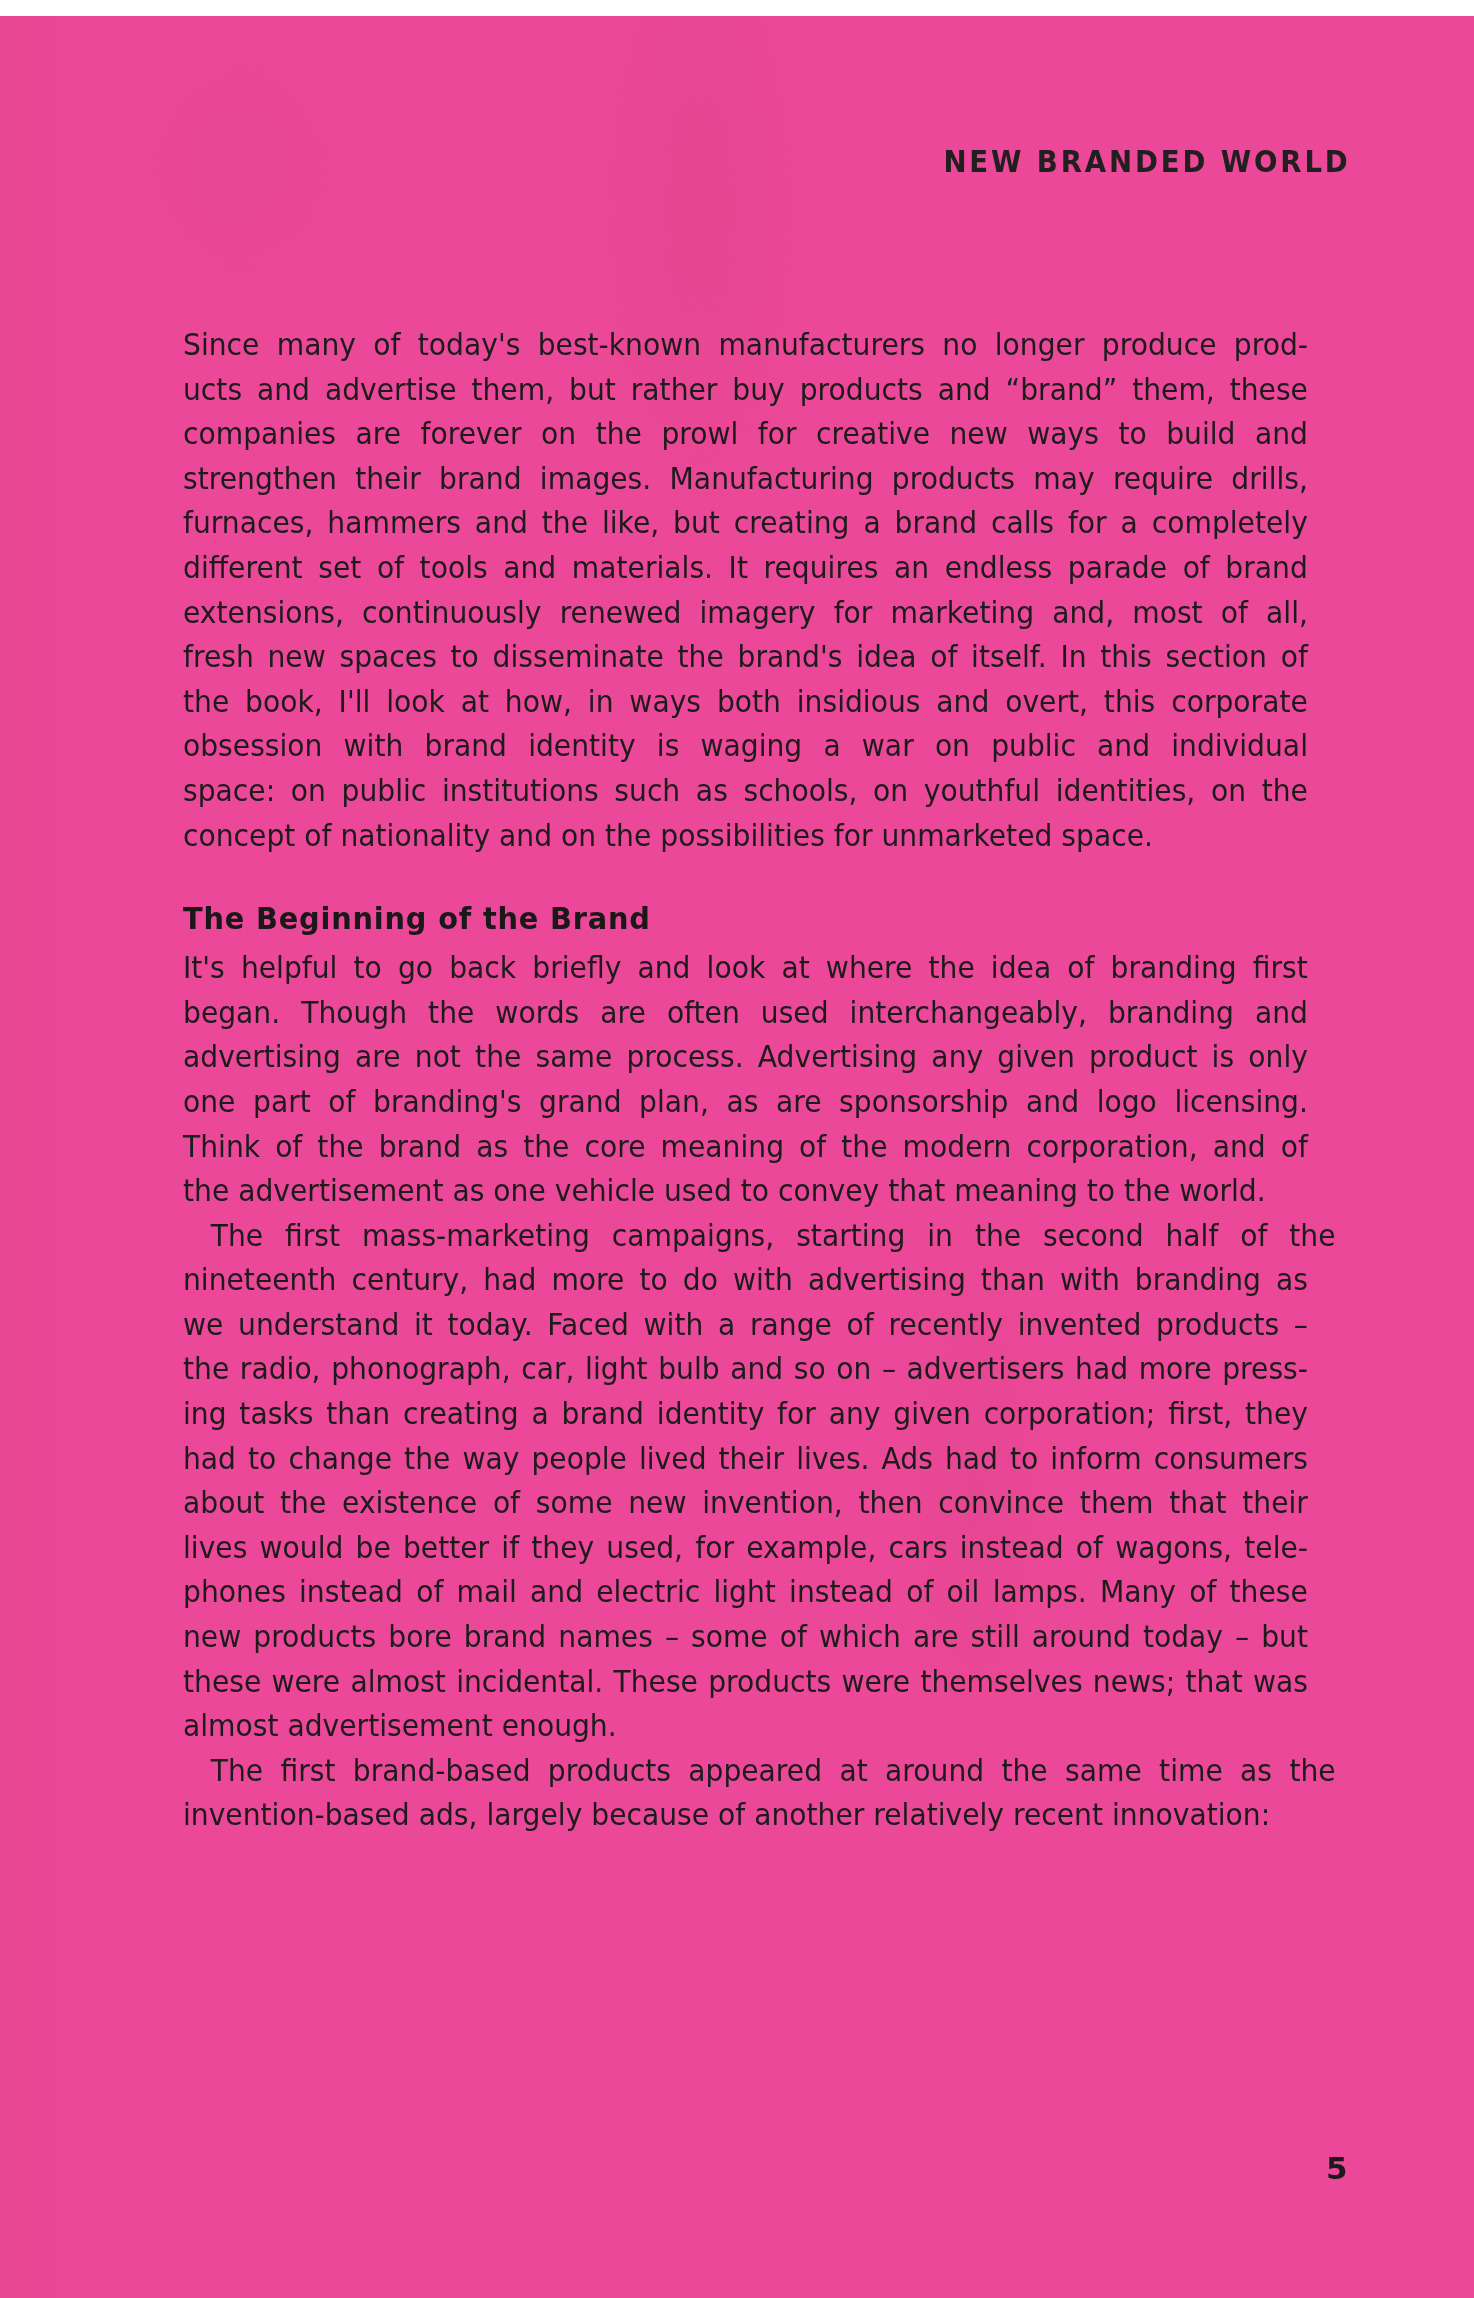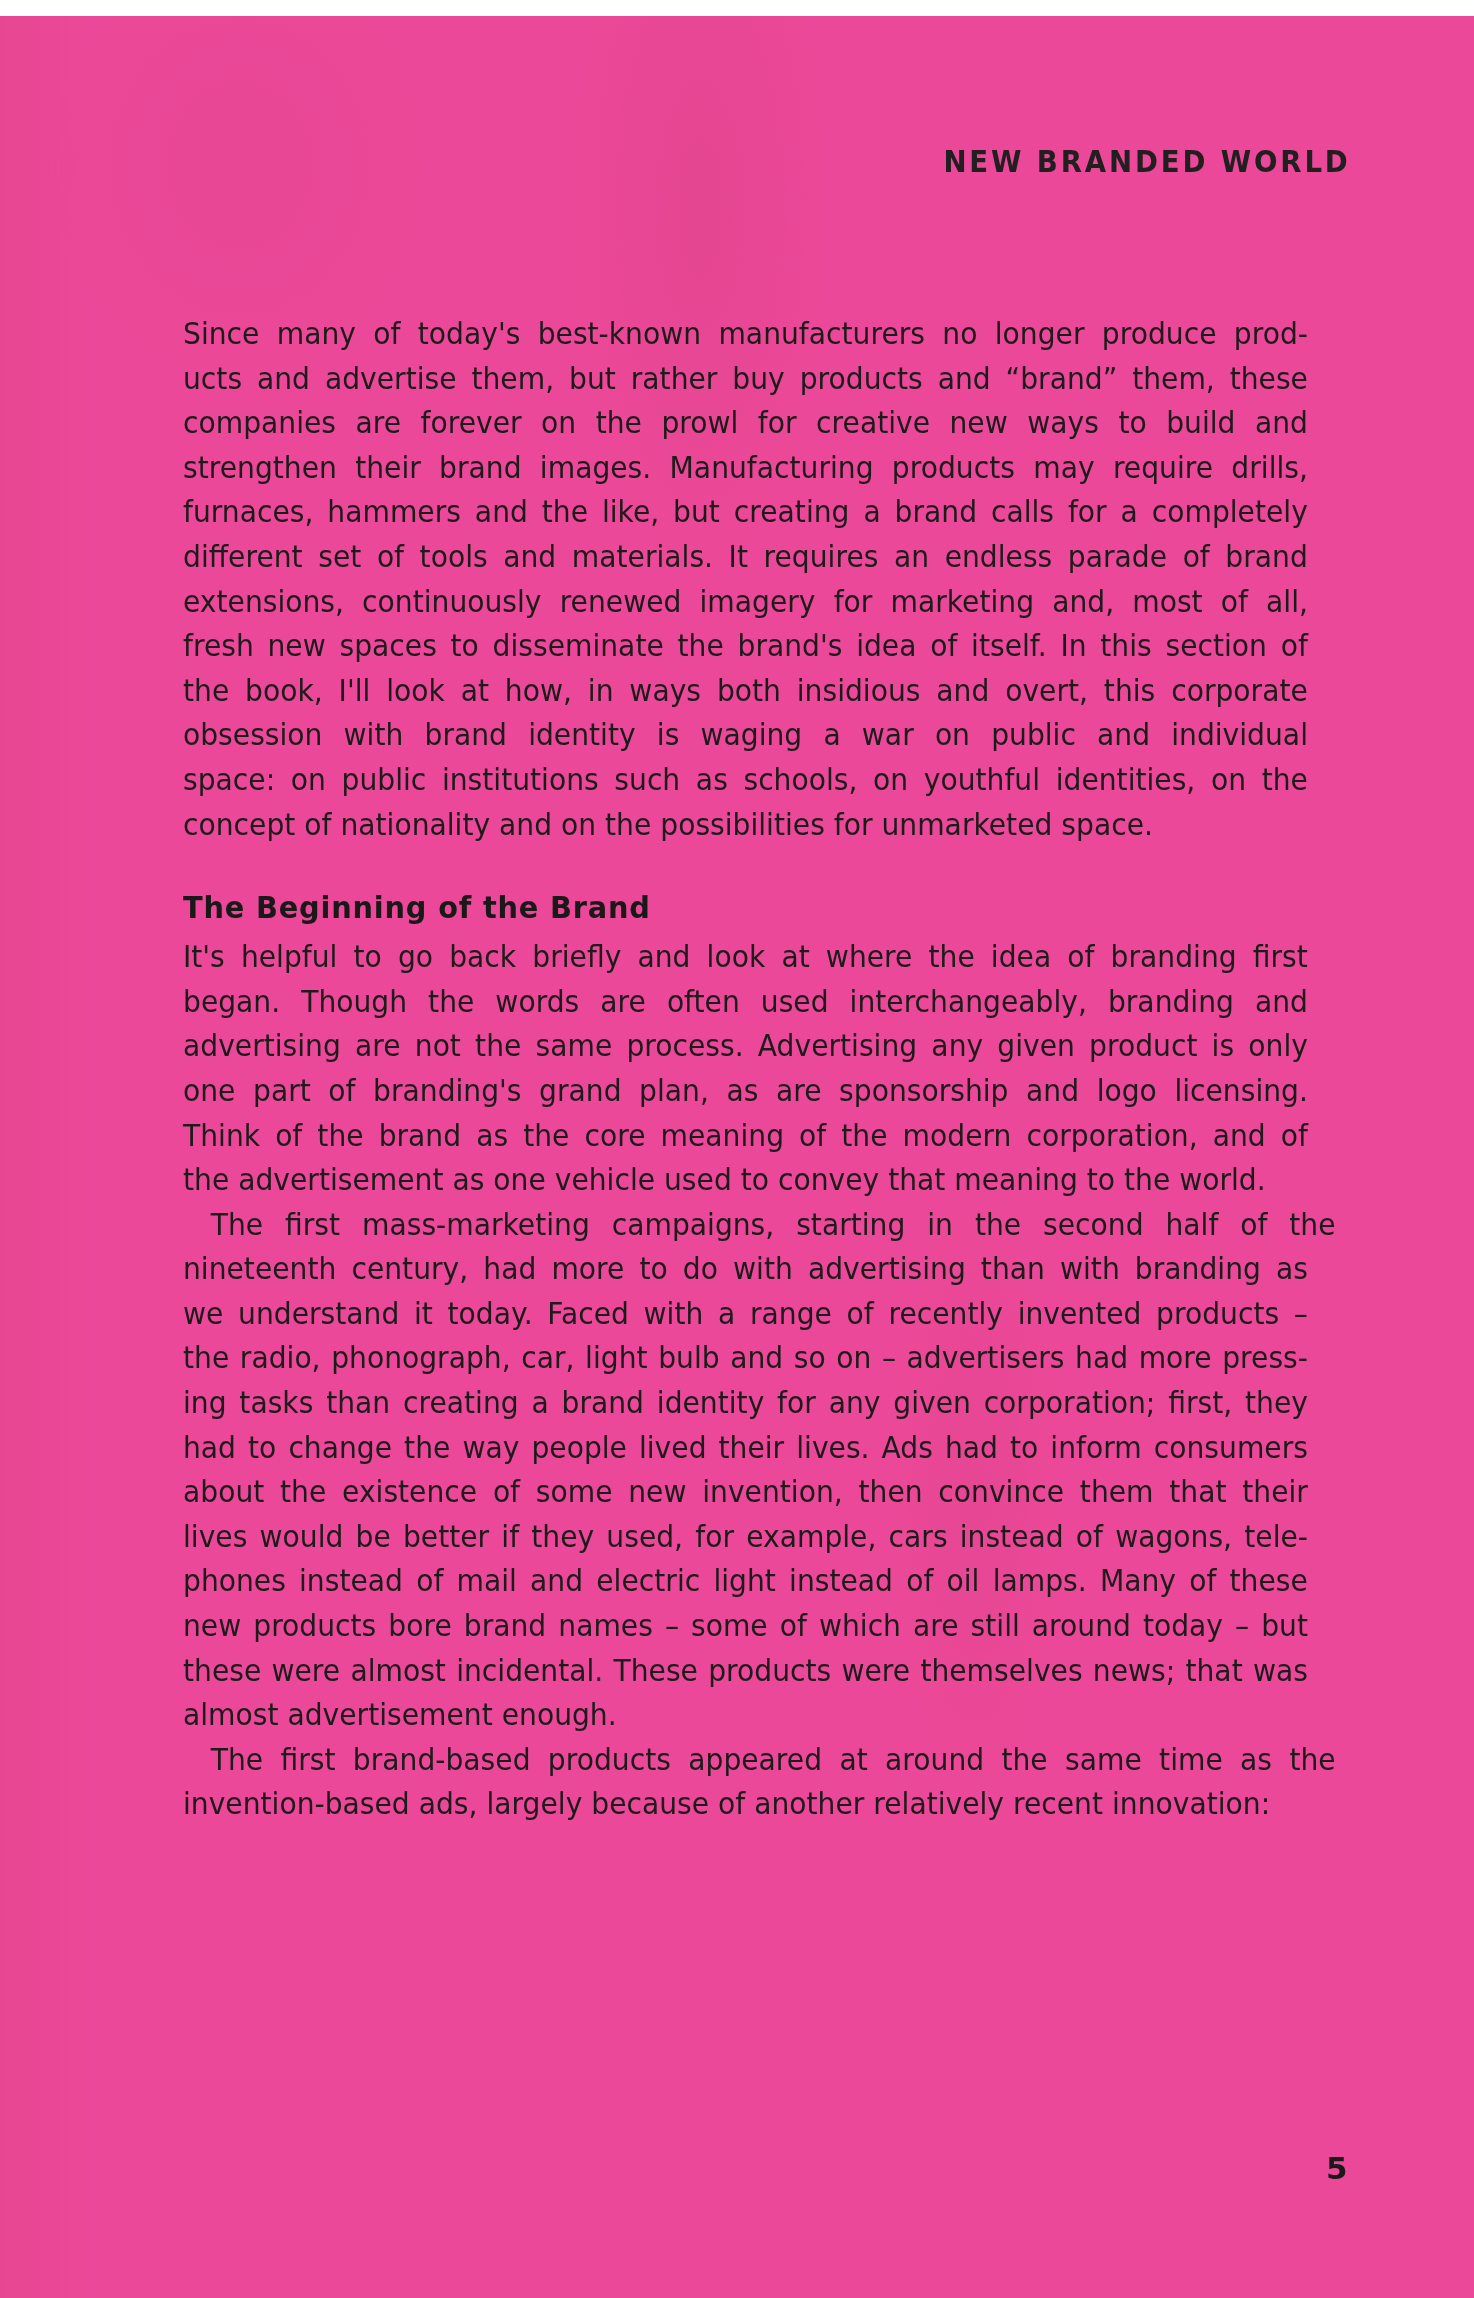--- a/index.html
+++ b/index.html
@@ -45,21 +45,21 @@
     letter-spacing: 3.1px;
     color: #211f1f;
     transform: scaleX(0.92);
     transform-origin: right center;
     white-space: nowrap;
   }
 
   
   .text-block {
     position: absolute;
-    top: 296px;
+    top: 307px;
     left: 183px;
     width: 1125px;
   }
 
   .para {
     margin: 0;
   }
 
   .para + .para {
     margin-top: 0;

